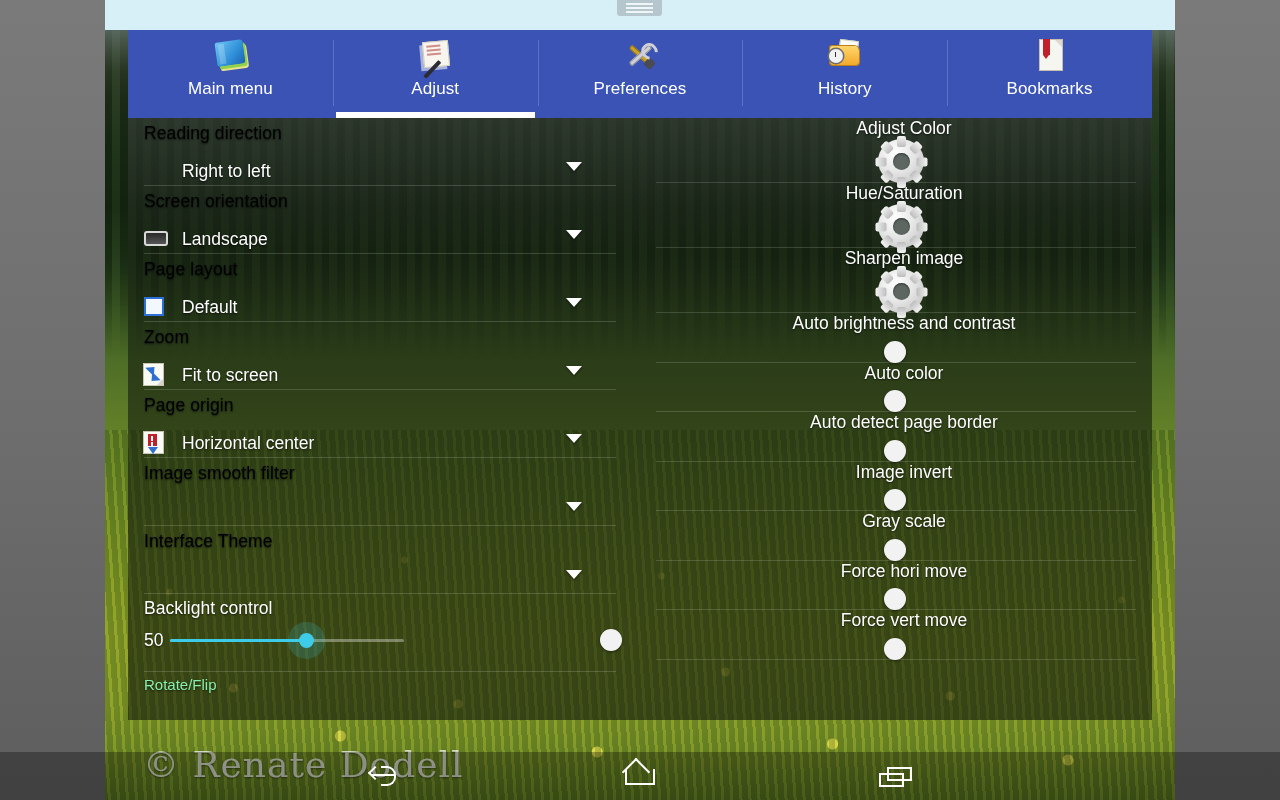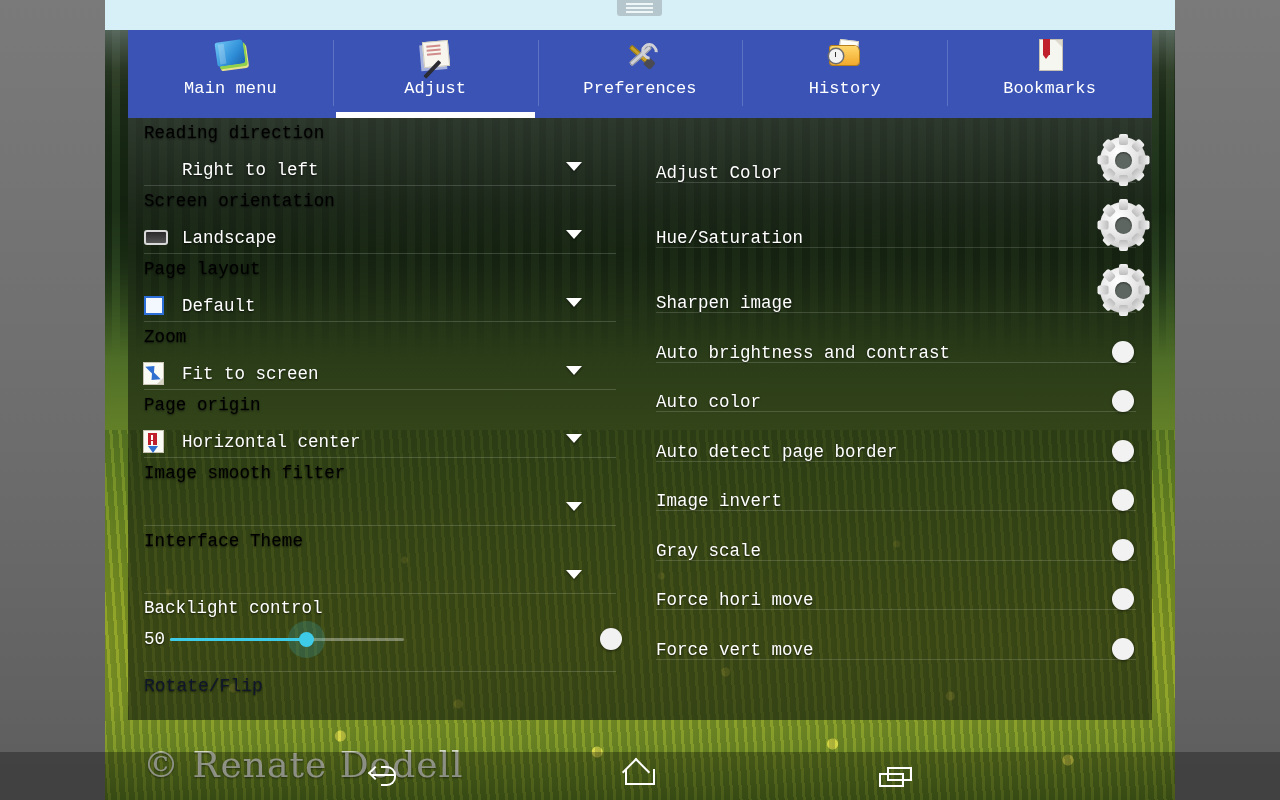--- a/index.html
+++ b/index.html
@@ -102,21 +102,20 @@
   
   #topstrip {
     position: absolute; left: 105px; top: 0; width: 1070px; height: 30px;
     background: #d7f0f8; z-index: 4;
   }
 
   
   #panel {
     position: absolute; left: 128px; top: 30px; width: 1024px; height: 642px;
     z-index: 5;
-    font-family: Liberation Mono, monospace;
   }
 
   
   #tabbar {
     display: flex; height: 88px; background: #3a53b5;
     position: relative;
   }
   .tab {
     flex: 1 1 0; position: relative;
     display: flex; flex-direction: column; align-items: center; justify-content: flex-start;
@@ -233,24 +232,24 @@
   #slider-row .llabel{ color:#fff;font-size:17.5px;padding-top:4px;text-shadow:0 1px 2px rgba(0,0,0,.65); }
   .slider-line{ display:flex; align-items:center; margin-top:10px; }
   .slider-val{ color:#fff;font-size:17.5px;width:34px;text-shadow:0 1px 2px rgba(0,0,0,.65); }
   .slider-track{ position:relative; width:300px; height:3px; background:rgba(255,255,255,.35); border-radius:2px; }
   .slider-fill{ position:absolute;left:0;top:0;height:3px;background:#3ecbe8;border-radius:2px; }
   .slider-thumb{ position:absolute; top:-6px; width:15px;height:15px;border-radius:50%;
     background:#3ecbe8; box-shadow:0 0 0 11px rgba(62,203,232,.18); }
   .slider-toggle{ margin-left:196px; }
 
   #rotate-row{ position:relative; height:50px; }
-  #rotate-row .llabel{ color:#0f172a;font-size:18px;padding-top:4px;text-shadow:0 1px 2px rgba(0,0,0,.65); }
-
-  
-  .rrow{ position:relative; height:49.5px; display:flex; align-items:flex-end; }
+  #rotate-row .llabel{ color:#86efac;font-size:15px;padding-top:4px;text-shadow:0 1px 2px rgba(0,0,0,.65); }
+
+  
+  .rrow{ position:relative; height:49.5px; display:flex; align-items:center;flex-direction:column; }
   .rrow::after{content:"";position:absolute;left:0;right:16px;bottom:0;height:1px;background:rgba(255,255,255,.15);}
   .rrow .rlabel{ color:#fff; font-size:17.5px; flex:1; text-shadow:0 1px 2px rgba(0,0,0,.65); }
   .rrow.tall{ height:65px; }
 
   
   .gear{ position:relative; width:46px; height:46px; margin-right:6px; }
   .gear .gcore{ position:absolute; inset:0; border-radius:50%;
     background: radial-gradient(circle at 38% 32%, #ffffff 0%, #e6e6e6 45%, #b9b9b9 100%); }
   .gear .gtooth{ position:absolute; left:50%; top:-3px; width:9px; height:11px; margin-left:-4.5px;
     background: linear-gradient(180deg,#f4f4f4,#bdbdbd); border-radius:2px; transform-origin:50% 26px; }

